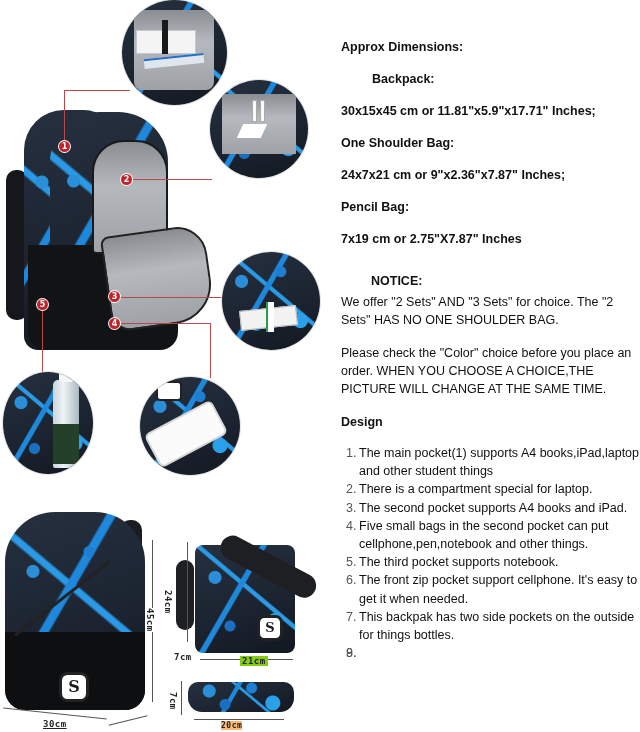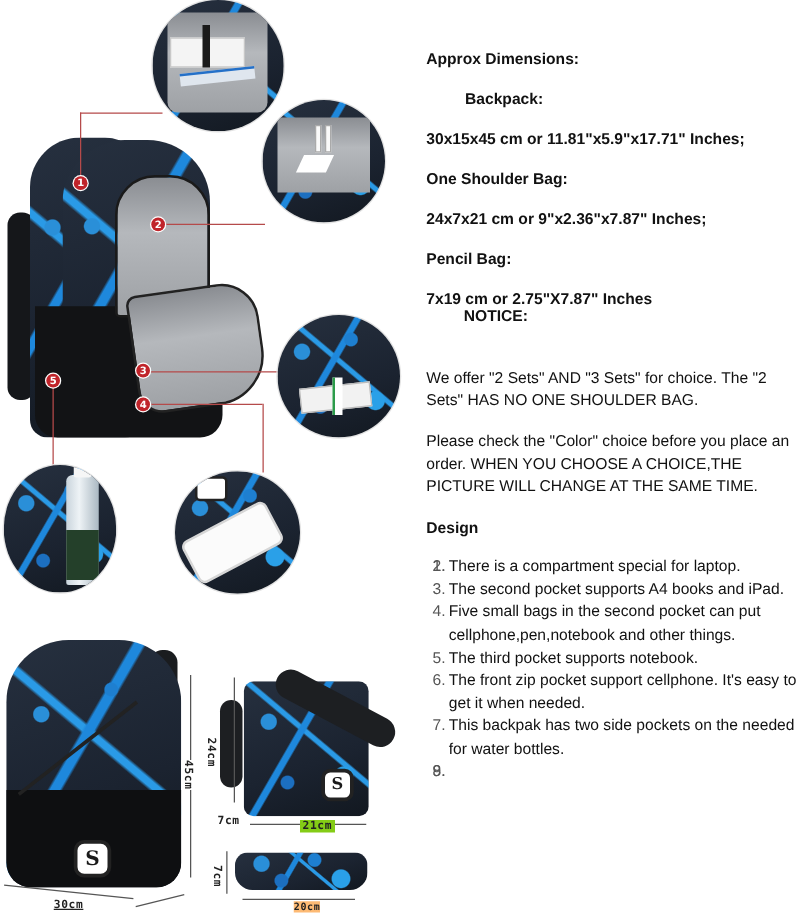--- a/index.html
+++ b/index.html
@@ -166,42 +166,42 @@
   <div class="dim-line" style="left:187px;top:542px;width:1px;height:100px;"></div>
   <div class="dim-label dim-vert" style="left:163px;top:590px;">24cm</div>
   <div class="dim-label" style="left:174px;top:652px;">7cm</div>
   <div class="dim-line" style="left:200px;top:659px;width:93px;height:1px;"></div>
   <div class="dim-label" style="left:240px;top:656px;background:#84cc16;padding:0 2px;">21cm</div>
 
   <div class="pencil-bag pattern"></div>
   <div class="dim-line" style="left:181px;top:681px;width:1px;height:34px;"></div>
   <div class="dim-label dim-vert" style="left:168px;top:692px;">7cm</div>
   <div class="dim-line" style="left:194px;top:719px;width:90px;height:1px;"></div>
-  <div class="dim-label" style="left:235px;top:721px;font-size:8px;background:#fdba74;text-align:center;">20cm</div>
+  <div class="dim-label" style="left:221px;top:721px;font-size:8px;background:#fdba74;text-align:center;">20cm</div>
 </div>
 
 <div class="text-area">
   <div class="t-bold" style="top:38px;">Approx Dimensions:</div>
   <div class="t-bold" style="top:70px;padding-left:31px;">Backpack:</div>
   <div class="t-bold" style="top:102px;">30x15x45 cm or 11.81"x5.9"x17.71" Inches;</div>
   <div class="t-bold" style="top:134px;">One Shoulder Bag:</div>
   <div class="t-bold" style="top:166px;">24x7x21 cm or 9"x2.36"x7.87" Inches;</div>
   <div class="t-bold" style="top:198px;">Pencil Bag:</div>
   <div class="t-bold" style="top:230px;">7x19 cm or 2.75"X7.87" Inches</div>
 
-  <div class="t-bold" style="top:244px;padding-left:30px;">NOTICE:</div>
+  <div class="t-bold" style="top:272px;padding-left:30px;">NOTICE:</div>
   <div class="t-para" style="top:293px;">We offer "2 Sets" AND "3 Sets" for choice. The "2 Sets" HAS NO ONE SHOULDER BAG.</div>
   <div class="t-para" style="top:344px;">Please check the "Color" choice before you place an order. WHEN YOU CHOOSE A CHOICE,THE PICTURE WILL CHANGE AT THE SAME TIME.</div>
 
   <div class="t-bold" style="top:413px;">Design</div>
 
   <ol class="design-list">
-    <li><span class="num">1.</span></li>
+    <li><span class="num">1.</span><span>The main pocket(1) supports A4 books,iPad,laptop and other student things</span></li>
     <li><span class="num">2.</span><span>There is a compartment special for laptop.</span></li>
     <li><span class="num">3.</span><span>The second pocket supports A4 books and iPad.</span></li>
     <li><span class="num">4.</span><span>Five small bags in the second pocket can put cellphone,pen,notebook and other things.</span></li>
     <li><span class="num">5.</span><span>The third pocket supports notebook.</span></li>
     <li><span class="num">6.</span><span>The front zip pocket support cellphone. It's easy to get it when needed.</span></li>
-    <li><span class="num">7.</span><span>This backpak has two side pockets on the needed for water bottles.</span></li>
+    <li><span class="num">7.</span><span>This backpak has two side pockets on the outside for things bottles.</span></li>
     <li><span class="num">8.</span></li>
     <li><span class="num">9.</span></li>
   </ol>
 </div>
 
 </body></html>

